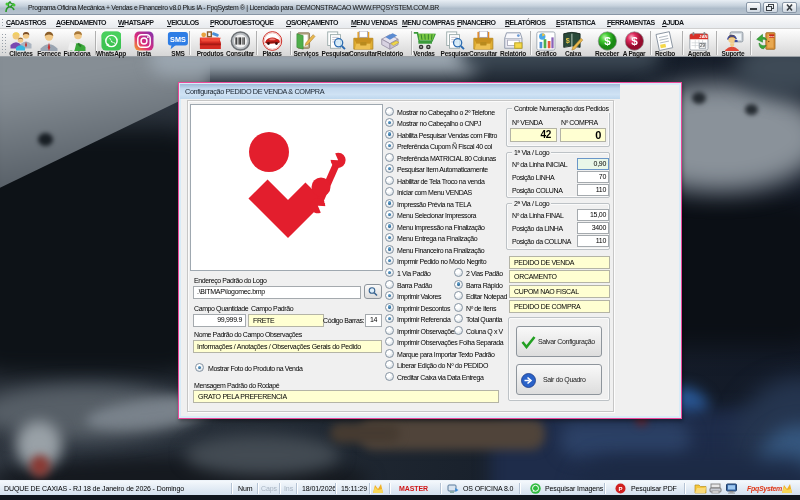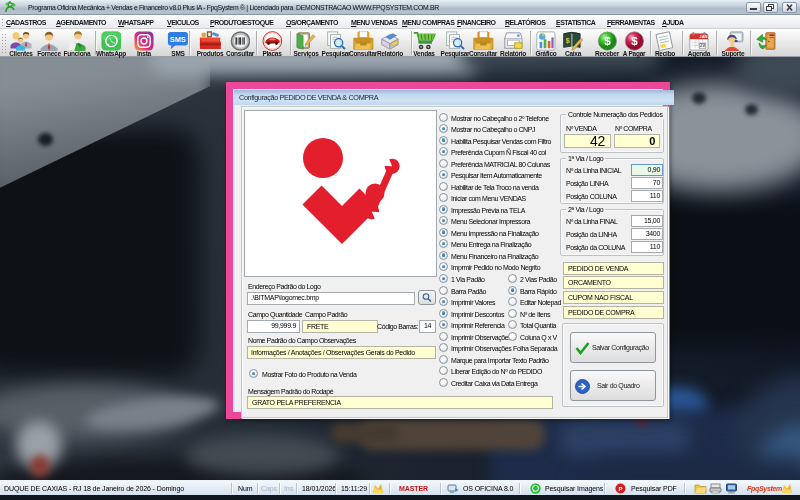--- a/index.html
+++ b/index.html
@@ -31,23 +31,23 @@
  background:linear-gradient(105deg, #343a42 0%, #2c343e 20%, #1f2731 50%, #161e2a 72%, #121927 100%);}
 .blob {position:absolute; border-radius:50%;}
 
 
 #statusbar {position:absolute; left:0; top:480px; width:800px; height:15px;
   background:linear-gradient(#f4f8fc,#d3e0ee); border-top:1px solid #eef4fa; font-size:8px; color:#000;}
 .ssep {position:absolute; top:2px; height:11px; width:1px; background:#b5c3d4; box-shadow:1px 0 0 #fff;}
 .sitxt {position:absolute; top:3.5px; font-size:7px; letter-spacing:-0.1px; white-space:nowrap;}
 
 
-#dlg {position:absolute; left:178px; top:82px; width:444px; height:337px;
-  background:#f0f0f0; border:7px solid #ec4899;
-  box-shadow:inset 0 0 0 2px #d8ecf8, 1px 2px 4px rgba(0,0,0,0.4);margin-left:48px;}
+#dlg {position:absolute; left:178px; top:82px; width:504px; height:337px;
+  background:#f0f0f0; border:1px solid #ec4899;
+  box-shadow:inset 0 0 0 2px #d8ecf8, 1px 2px 4px rgba(0,0,0,0.4);}
 #dlgtitle {position:absolute; left:1px; top:1px; width:440px; height:15px;
   background:linear-gradient(#9db8d6 0%, #c3d8ee 30%, #cfe2f4 70%, #bed7ee 100%);
   font-size:7.3px; letter-spacing:-0.38px; color:#1a2430; line-height:15px; padding-left:5px;}
 #dlgpanel {position:absolute; left:8px; top:17px; width:427px; height:312px;
   border:1px solid #c6c6c6; background:#f0f0f0; box-shadow:inset 1px 1px 0 #fbfbfb, 1px 1px 0 #fdfdfd;}
 #logobox {position:absolute; left:11px; top:21px; width:193px; height:167px; background:#fff; border:1px solid #9fa8b0;}
 .wbox {position:absolute; background:#fff; border:1px solid #a5aaae; font-size:7px; letter-spacing:-0.3px; color:#000; line-height:10px;}
 .ybox {position:absolute; background:#ffffd2; border:1px solid #b4b4a6; font-size:7px; letter-spacing:-0.3px; color:#000; line-height:11px;}
 .radio {position:absolute; width:9px; height:9px; border-radius:50%;
   background:radial-gradient(circle at 35% 30%, #ffffff 30%, #dfe5ea 70%, #c2cad2 100%);
@@ -547,21 +547,21 @@
       <div class="lbl" style="left:218px; top:278px;">Liberar Edição do Nº do PEDIDO</div>
       <div class="radio" style="left:206px; top:288.5px;"></div>
       <div class="lbl" style="left:218px; top:289.5px;">Creditar Caixa via Data Entrega</div>
     </div>
     <div id="dlgright">
       <div class="grp" style="left:327px; top:25px; width:104px; height:39px;">
         <span class="gt">Controle Numeração dos Pedidos</span>
       </div>
       <div class="lbl" style="left:333px; top:35px; font-size:7px;">Nº VENDA</div>
       <div class="lbl" style="left:382px; top:35px; font-size:7px;">Nº COMPRA</div>
-      <div class="ybox" style="left:331px; top:45px; width:47px; height:14px; text-align:right; padding-right:5px; font-size:14px; font-weight:normal; line-height:12px;">42</div>
+      <div class="ybox" style="left:331px; top:45px; width:47px; height:14px; text-align:right; padding-right:5px; font-size:10px; font-weight:bold; line-height:12px;">42</div>
       <div class="ybox" style="left:381px; top:45px; width:46px; height:14px; text-align:right; padding-right:4px; font-size:11px; font-weight:bold; line-height:12px;">0</div>
       <div class="grp" style="left:327px; top:69px; width:104px; height:46px;">
         <span class="gt">1ª Via / Logo</span>
       </div>
       <div class="lbl" style="left:333px; top:77px;">Nº da Linha INICIAL</div>
       <div class="wbox" style="left:398px; top:75px; width:32px; height:12px; text-align:right; padding-right:2px; background:#e9f7e9; border-color:#6a96c8;">0,90</div>
       <div class="lbl" style="left:333px; top:90px;">Posição LINHA</div>
       <div class="wbox" style="left:398px; top:88px; width:32px; height:12px; text-align:right; padding-right:2px;">70</div>
       <div class="lbl" style="left:333px; top:103px;">Posição COLUNA</div>
       <div class="wbox" style="left:398px; top:101px; width:32px; height:12px; text-align:right; padding-right:2px;">110</div>

